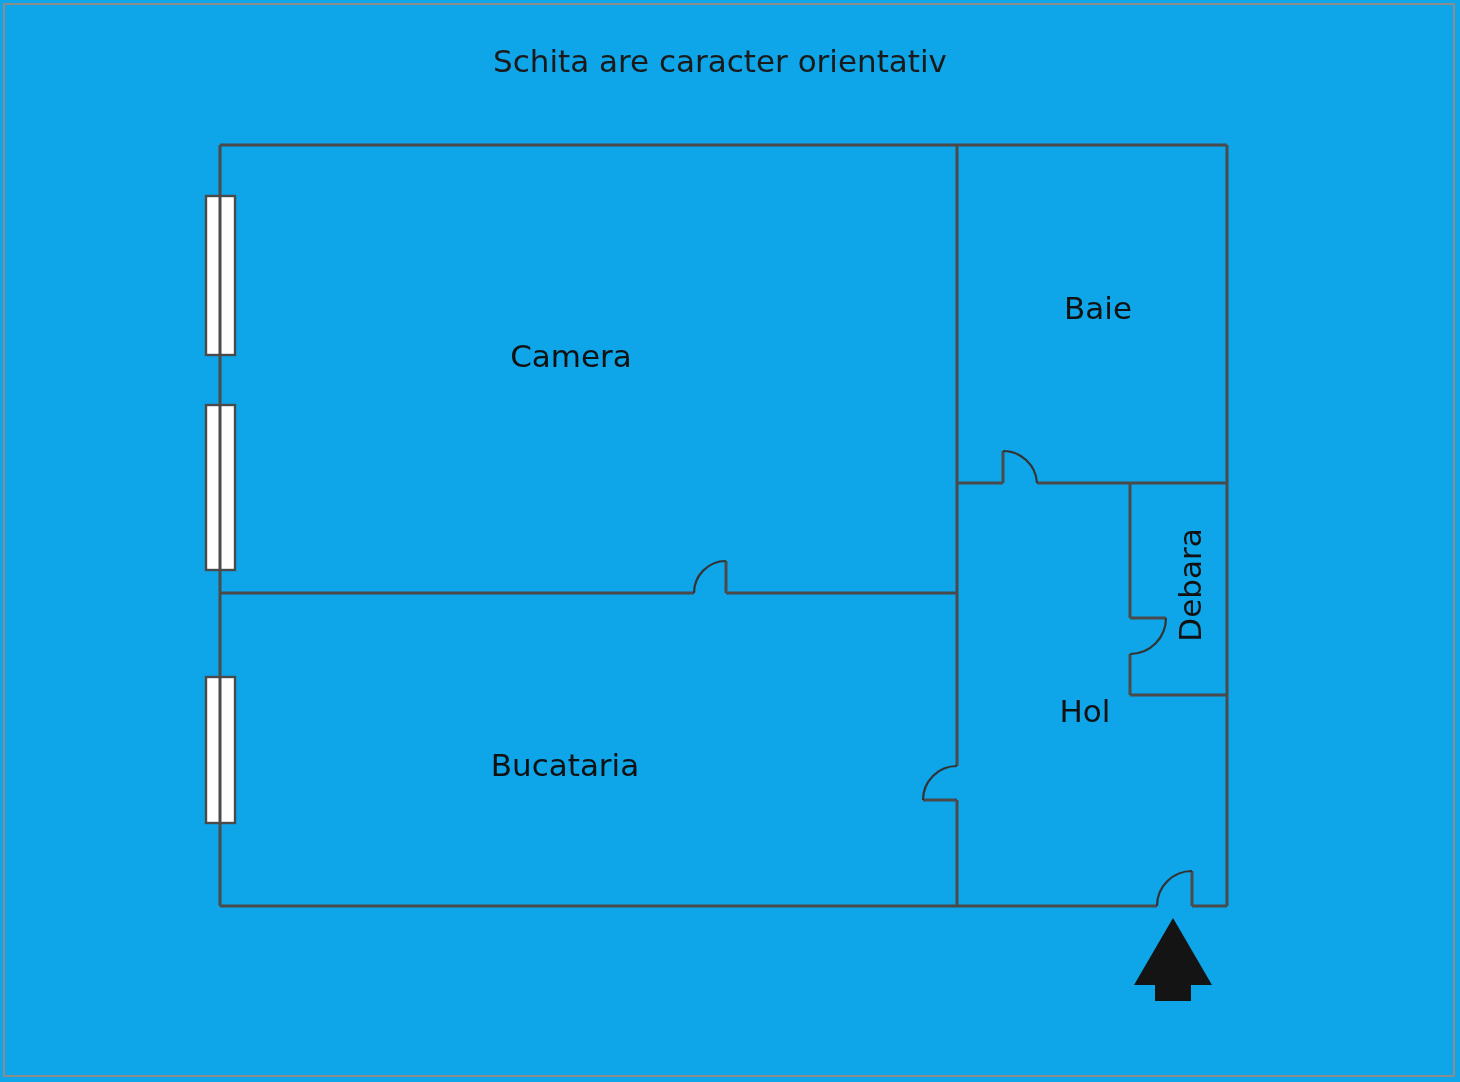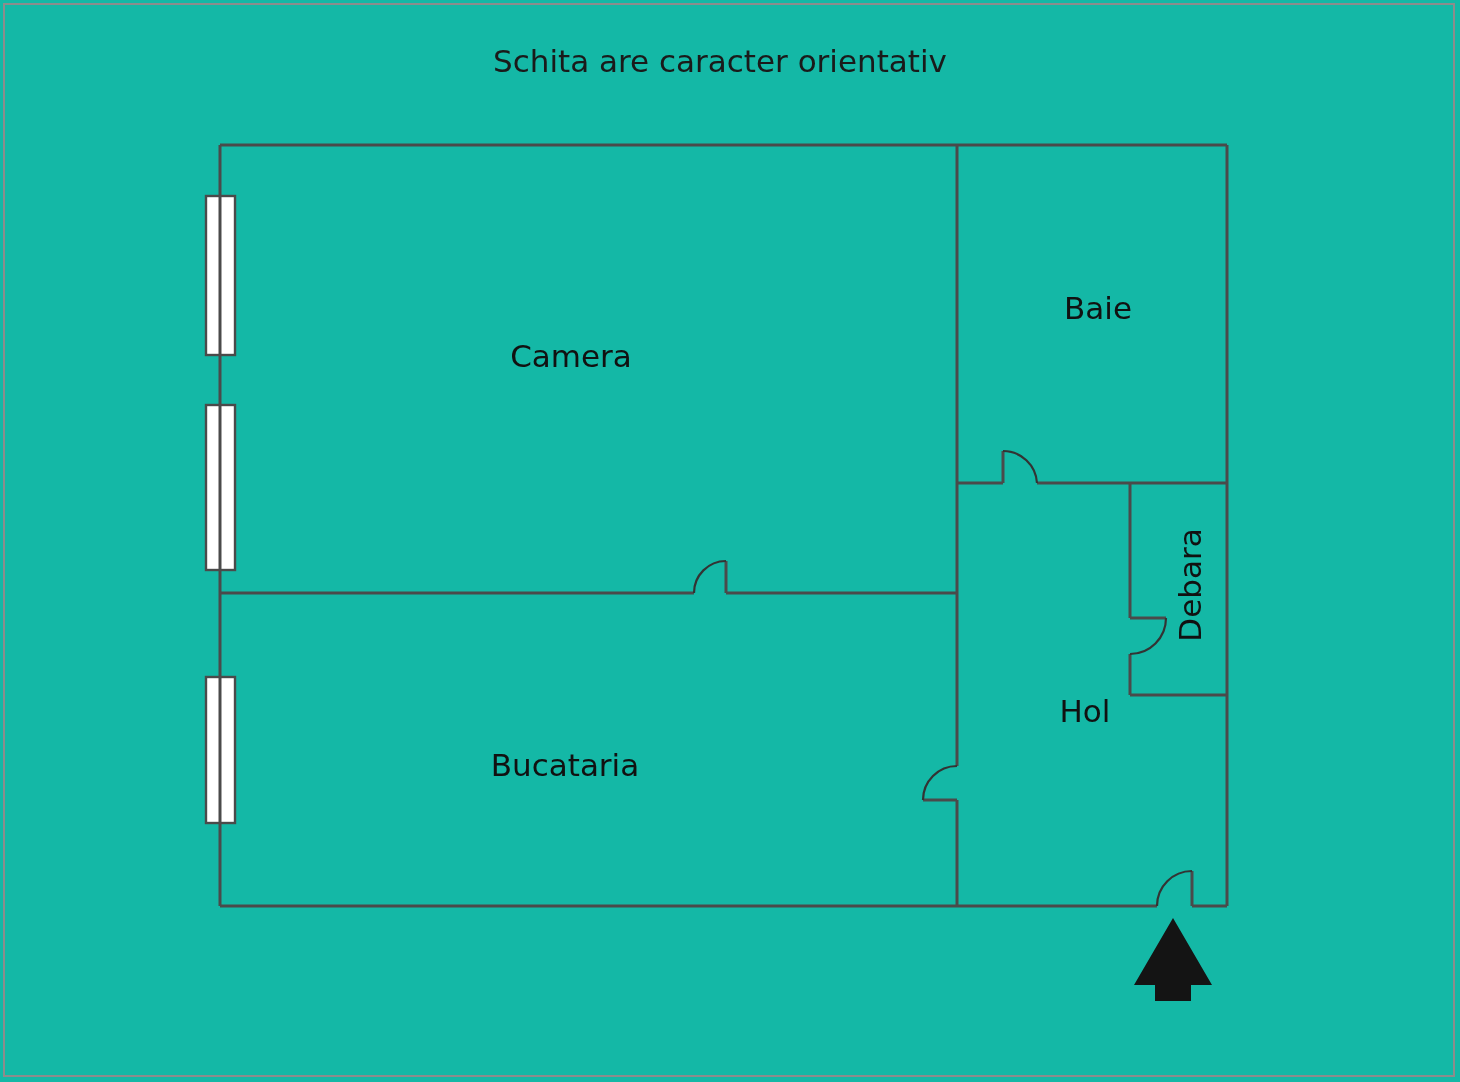--- a/index.html
+++ b/index.html
@@ -11,21 +11,21 @@
   body {
     width: 1460px;
     height: 1082px;
     font-family: "DejaVu Sans", "Liberation Sans", sans-serif;
     overflow: hidden;
   }
   #page {
     position: relative;
     width: 1460px;
     height: 1082px;
-    background: #14b8a6;
+    background: #0ea5e9;
     box-sizing: border-box;
   }
   #page-border {
     position: absolute;
     left: 3px;
     top: 3px;
     width: 1452px;
     height: 1074px;
     border: 2px solid #8c8c8c;
     box-sizing: border-box;

